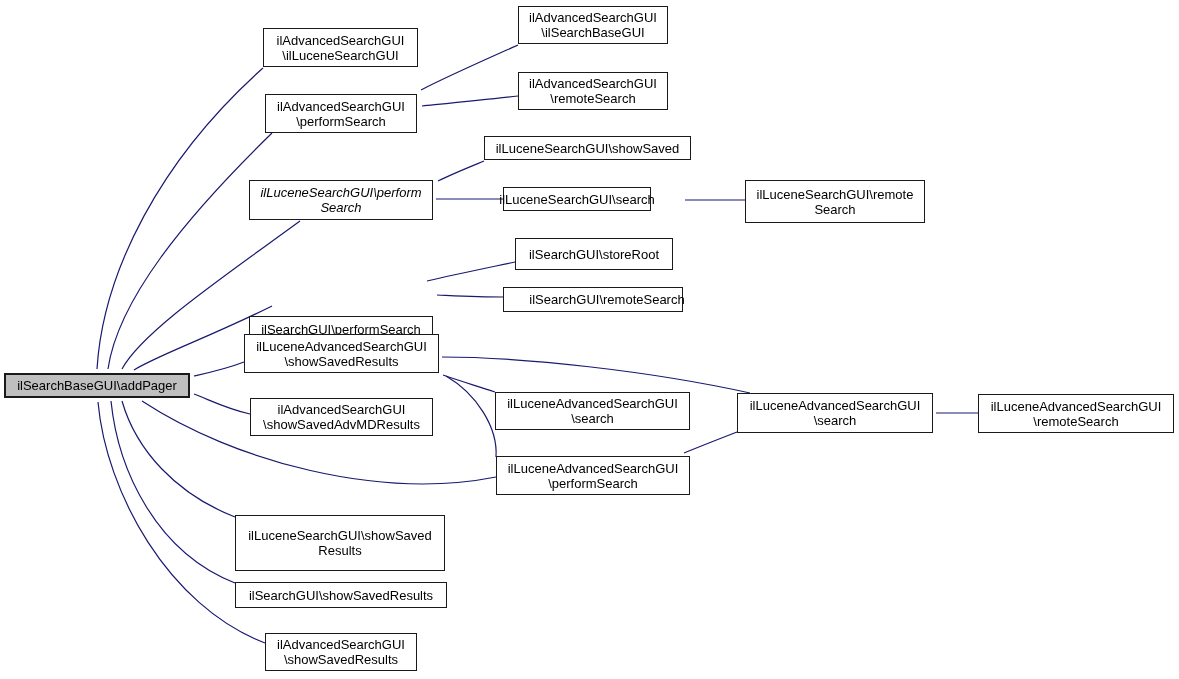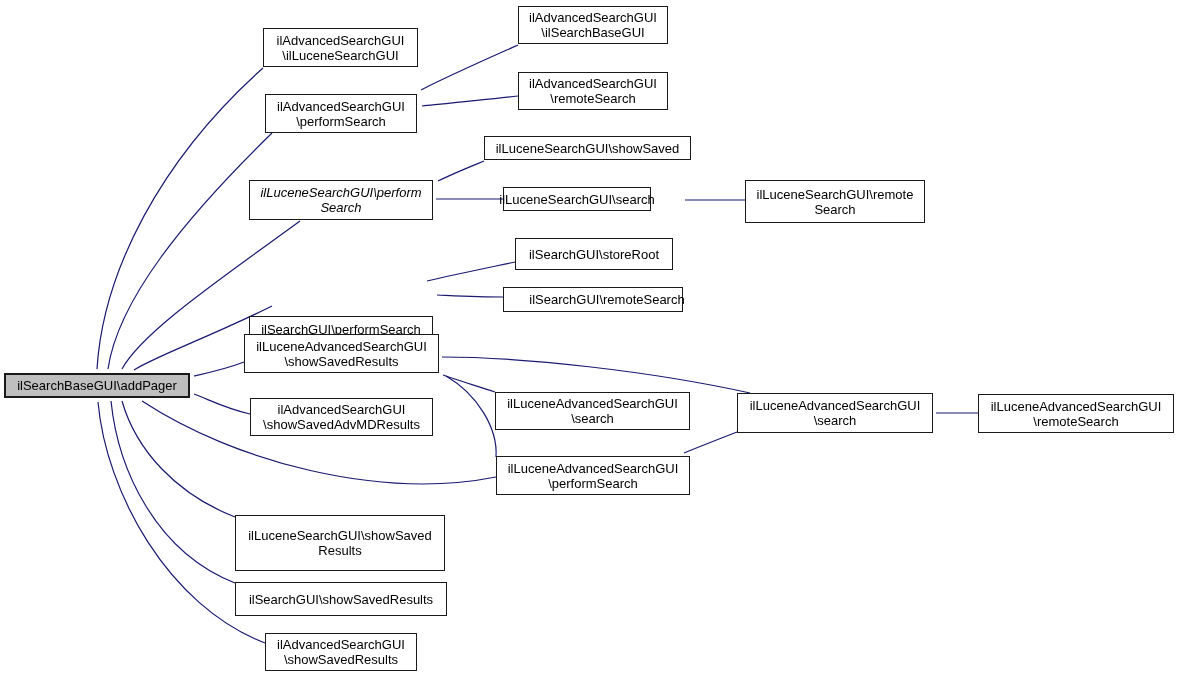--- a/index.html
+++ b/index.html
@@ -137,21 +137,21 @@
         <span>\search</span>
       </div>
       <div class="node" style="left: 978px; top: 394px; width: 196px; height: 39px;">
         <span>ilLuceneAdvancedSearchGUI</span>
         <span>\remoteSearch</span>
       </div>
       <div class="node" style="left: 235px; top: 515px; width: 210px; height: 56px;">
         <span>ilLuceneSearchGUI\showSaved</span>
         <span>Results</span>
       </div>
-      <div class="node" style="left: 235px; top: 582px; width: 212px; height: 34px;">
+      <div class="node" style="left: 235px; top: 582px; width: 212px; height: 26px;">
         <span>ilSearchGUI\showSavedResults</span>
       </div>
       <div class="node" style="left: 265px; top: 633px; width: 152px; height: 38px;">
         <span>ilAdvancedSearchGUI</span>
         <span>\showSavedResults</span>
       </div>
     </div>
 </div>
 
 </body></html>

